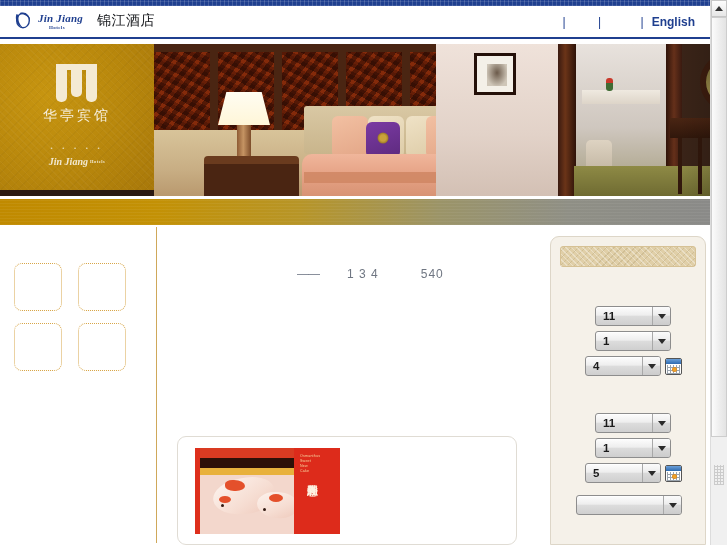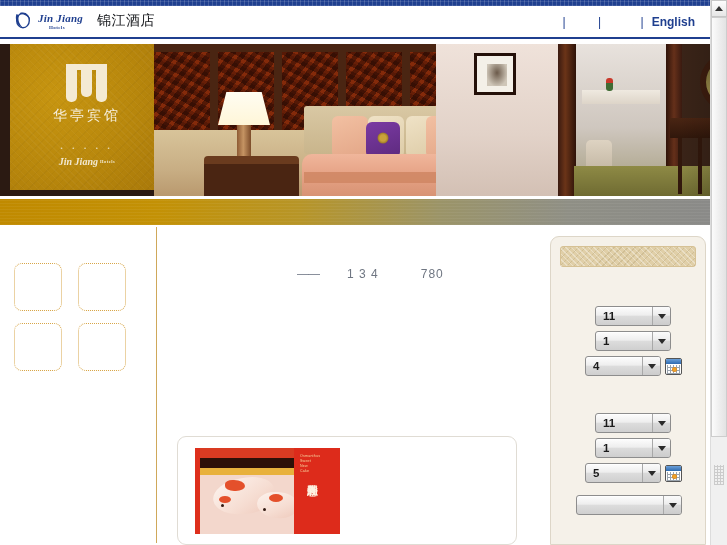--- a/index.html
+++ b/index.html
@@ -113,21 +113,21 @@
     position: absolute;
     top: 44px; left: 0;
     width: 710px; height: 152px;
     overflow: hidden;
     background: #2b1a12;
   }
 
   
   .hero-logo-panel {
     position: absolute;
-    left: 10px; top: 0;
+    left: 0; top: 0;
     width: 154px; height: 146px;
     background:
       radial-gradient(circle at 30% 35%, #c79510 0%, #b8870c 55%, #a8780a 100%);
     overflow: hidden;
   }
   .hero-logo-panel .speck {
     position: absolute; inset: 0;
     background-image:
       repeating-linear-gradient(45deg, rgba(255,255,255,.035) 0 1px, transparent 1px 5px),
       repeating-linear-gradient(-45deg, rgba(0,0,0,.03) 0 1px, transparent 1px 6px);
@@ -774,21 +774,21 @@
         <div class="thumb-box"></div>
       </div>
 
       <div class="col-divider"></div>
     </div>
 
     <div class="center-col">
       <div class="center-heading">
         <span class="dash">——</span>
         <span class="num1">1 3 4</span>
-        <span>780</span>
+        <span>540</span>
       </div>
 
       <div class="promo-card">
         <div class="promo-img">
           <div class="promo-photo">
             <span class="stripe-l"></span>
             <span class="koi big"></span>
             <span class="koi-spot" style="left:30px;top:32px;width:20px;height:11px;border-radius:40% 60% 50% 50%;"></span>
             <span class="koi-spot" style="left:24px;top:48px;width:12px;height:7px;"></span>
             <span class="koi-eye" style="left:26px;top:56px;"></span>

